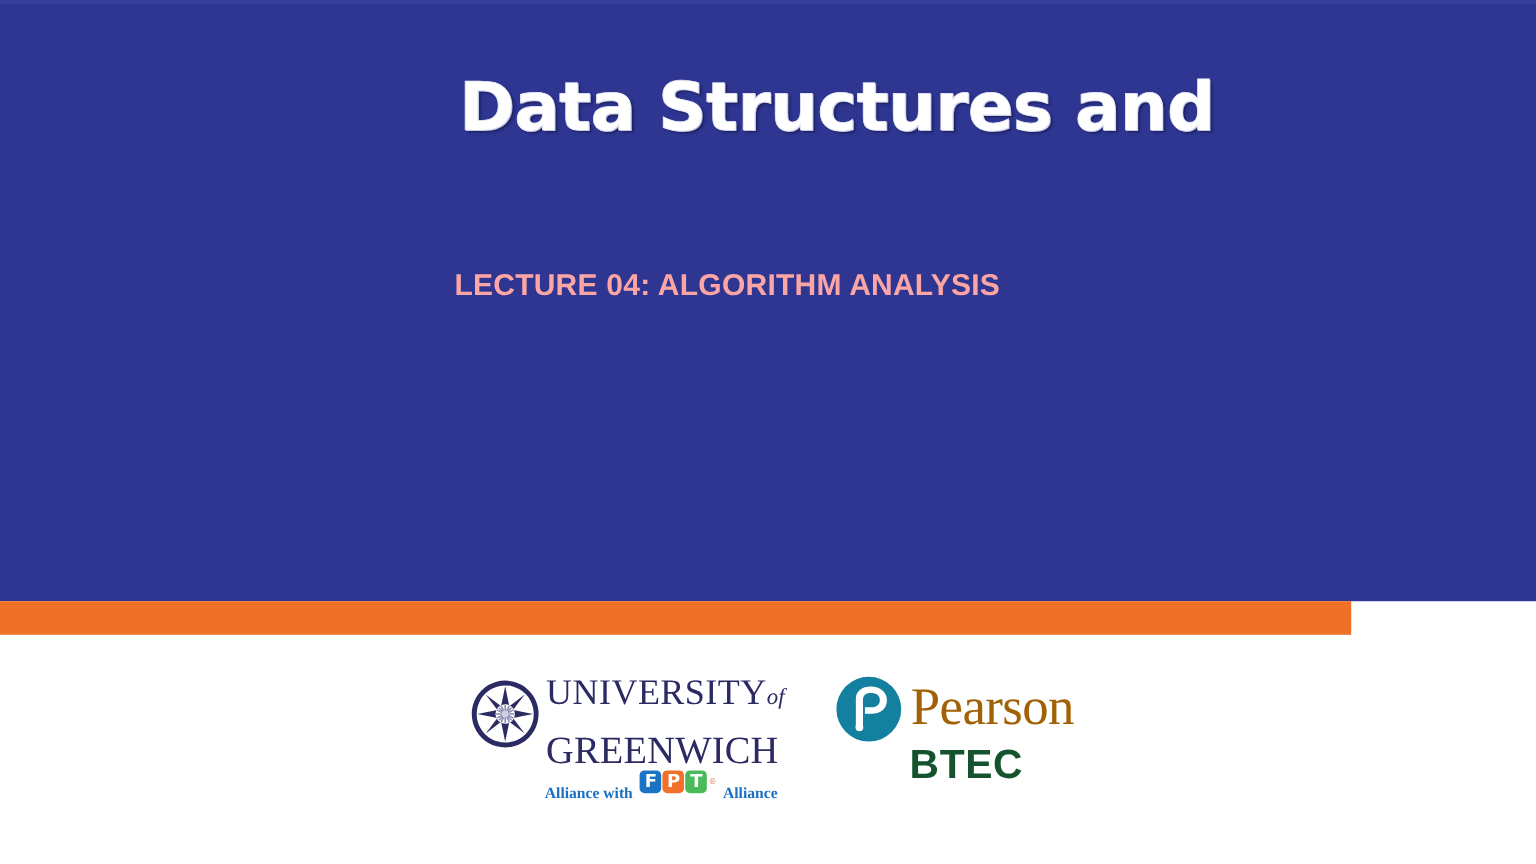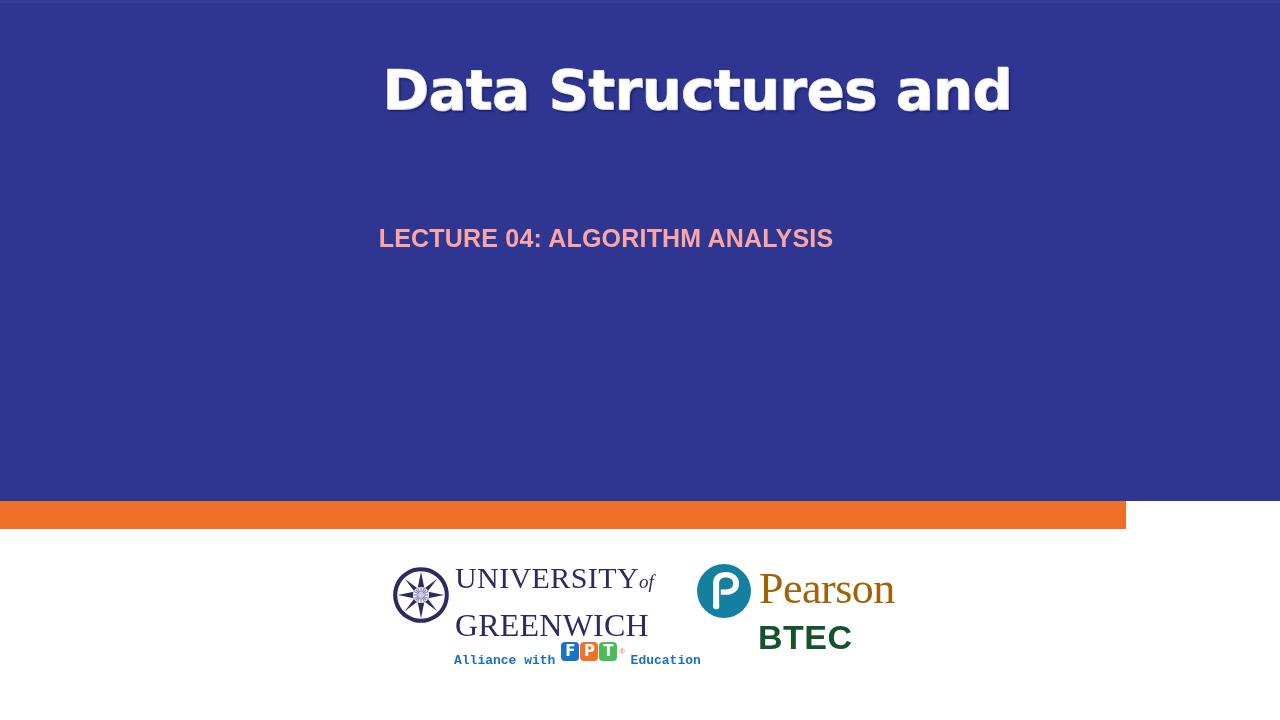--- a/index.html
+++ b/index.html
@@ -152,21 +152,21 @@
   .uog-alliance {
     position: absolute;
     left: 62px;
     top: 74px;
     display: flex;
     align-items: center;
     gap: 6px;
     white-space: nowrap;
   }
   .alliance-text {
-    font-family: Liberation Mono, monospace;
+    font-family: Liberation Serif, serif;
     font-weight: bold;
     font-size: 13px;
     color: #1a6fc4;
     margin-top: 19px;
   }
   .fpt-mark {
     display: inline-flex;
     align-items: flex-end;
     gap: 1px;
   }
@@ -298,21 +298,21 @@
       </div>
 
       <div class="uog-alliance">
         <span class="alliance-text">Alliance with</span>
         <span class="fpt-mark">
           <span class="fpt-tile fpt-f">F</span>
           <span class="fpt-tile fpt-p">P</span>
           <span class="fpt-tile fpt-t">T</span>
           <span class="fpt-reg">®</span>
         </span>
-        <span class="alliance-text">Education</span>
+        <span class="alliance-text">Alliance</span>
       </div>
     </div>
 
     <div class="pearson-logo">
       <div class="pearson-row">
         <div class="pearson-mark">
           <svg width="54" height="54" viewBox="0 0 100 100" aria-hidden="true">
             <path d="M30 78 L30 34 C30 22 40 15 53 15 C68 15 78 24 78 36 C78 49 68 57 54 57 L44 57 L44 47 L53 47 C62 47 67 43 67 36 C67 29 62 25 53 25 C45 25 41 29 41 36 L41 78 Z" fill="#ffffff"></path>
             <circle cx="35.5" cy="78" r="6" fill="#ffffff"></circle>
           </svg>

